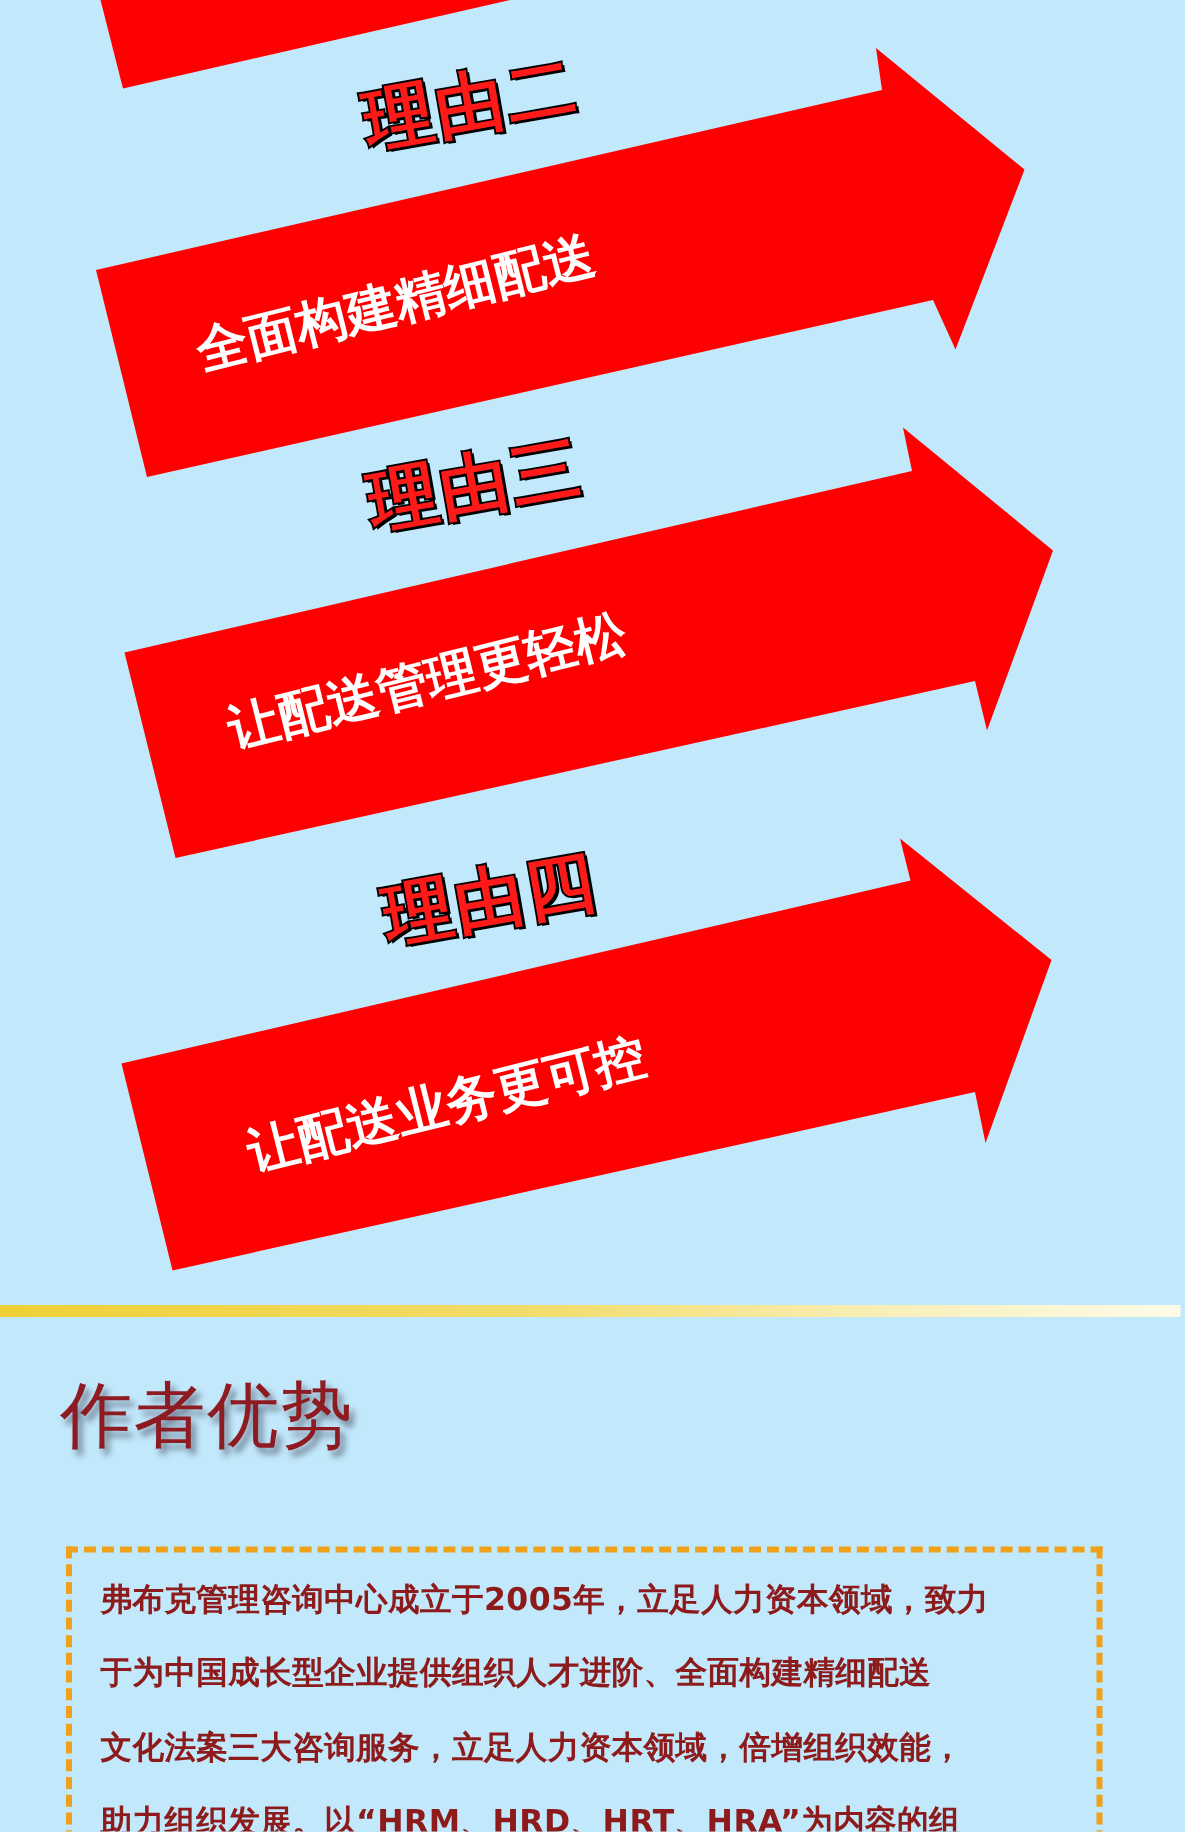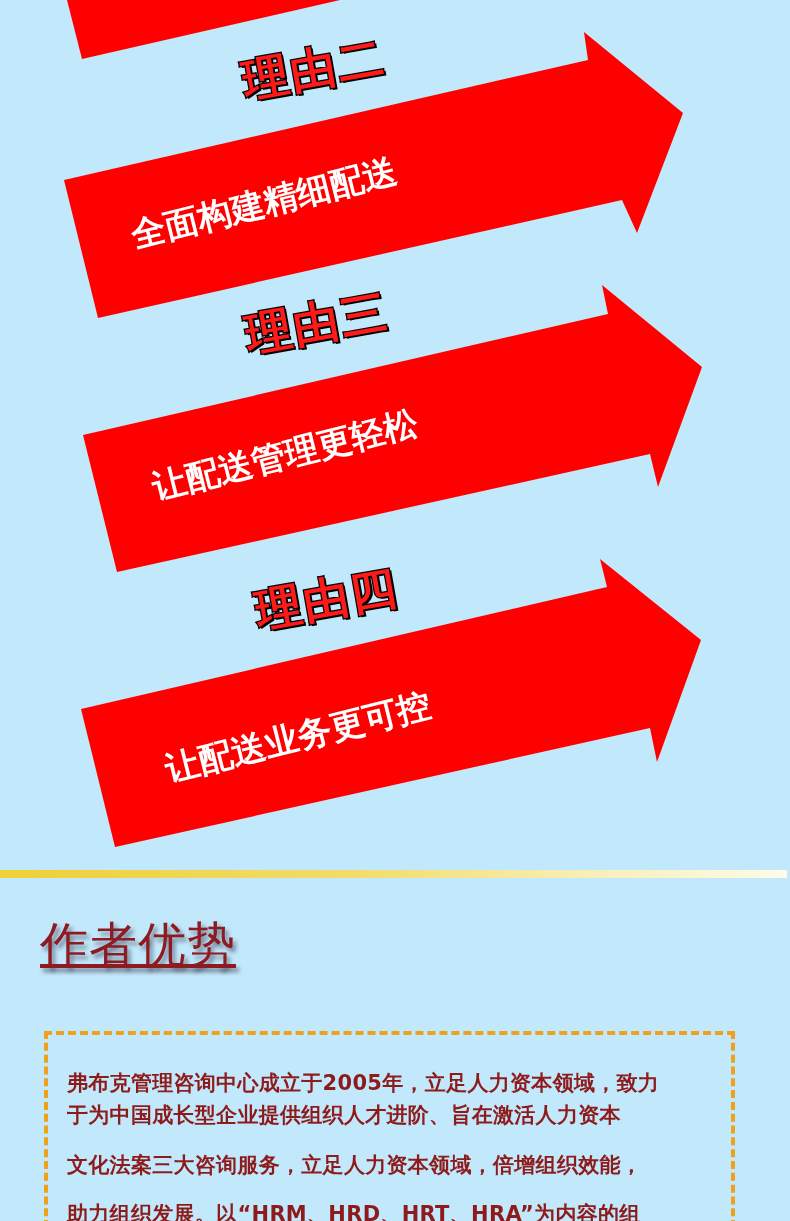--- a/index.html
+++ b/index.html
@@ -31,21 +31,21 @@
   }
   .divider {
     position: absolute; left: 0; top: 870px; width: 787px; height: 8px;
     background: linear-gradient(to right, #efd035 0%, #f2dc6a 45%, #f8efb8 75%, #fefbe8 100%);
   }
   .section-title {
     position: absolute; left: 40px; top: 920px;
     font-family: "DejaVu Serif", "Liberation Serif", serif;
     font-size: 48px; color: #8e1b22; letter-spacing: 1px;
     text-shadow: 3px 4px 4px rgba(40,40,60,0.55);
-    line-height: 1; white-space: nowrap; text-decoration: underline;
+    line-height: 1; white-space: nowrap;
   }
   .intro-box {
     position: absolute; left: 44px; top: 1031px; width: 683px; height: 260px;
     border: 4px dashed #f0a11b;
     box-sizing: content-box;
   }
   .intro-line {
     position: absolute; left: 19px;
     font-family: "DejaVu Sans", "Liberation Sans", sans-serif;
     font-size: 21px; font-weight: bold; color: #8e1b1b;
@@ -73,17 +73,17 @@
 <div class="arrow-text" style="left:157px; top:470px;">让配送管理更轻松</div>
 
 <div class="reason-label" style="left:260px; top:588px;">理由四</div>
 <div class="arrow-text" style="left:170px; top:752px;">让配送业务更可控</div>
 
 <div class="divider"></div>
 
 <div class="section-title">作者优势</div>
 
 <div class="intro-box">
-  <div class="intro-line" style="top:38px;">弗布克管理咨询中心成立于2005年，立足人力资本领域，致力</div>
-  <div class="intro-line" style="top:70px;">于为中国成长型企业提供组织人才进阶、旨在激活人力资本</div>
+  <div class="intro-line" style="top:21px;">弗布克管理咨询中心成立于2005年，立足人力资本领域，致力</div>
+  <div class="intro-line" style="top:70px;">于为中国成长型企业提供组织人才进阶、全面构建精细配送</div>
   <div class="intro-line" style="top:120px;">文化法案三大咨询服务，立足人力资本领域，倍增组织效能，</div>
   <div class="intro-line" style="top:169px;">助力组织发展。以“HRM、HRD、HRT、HRA”为内容的组</div>
 </div>
 
 </body></html>

